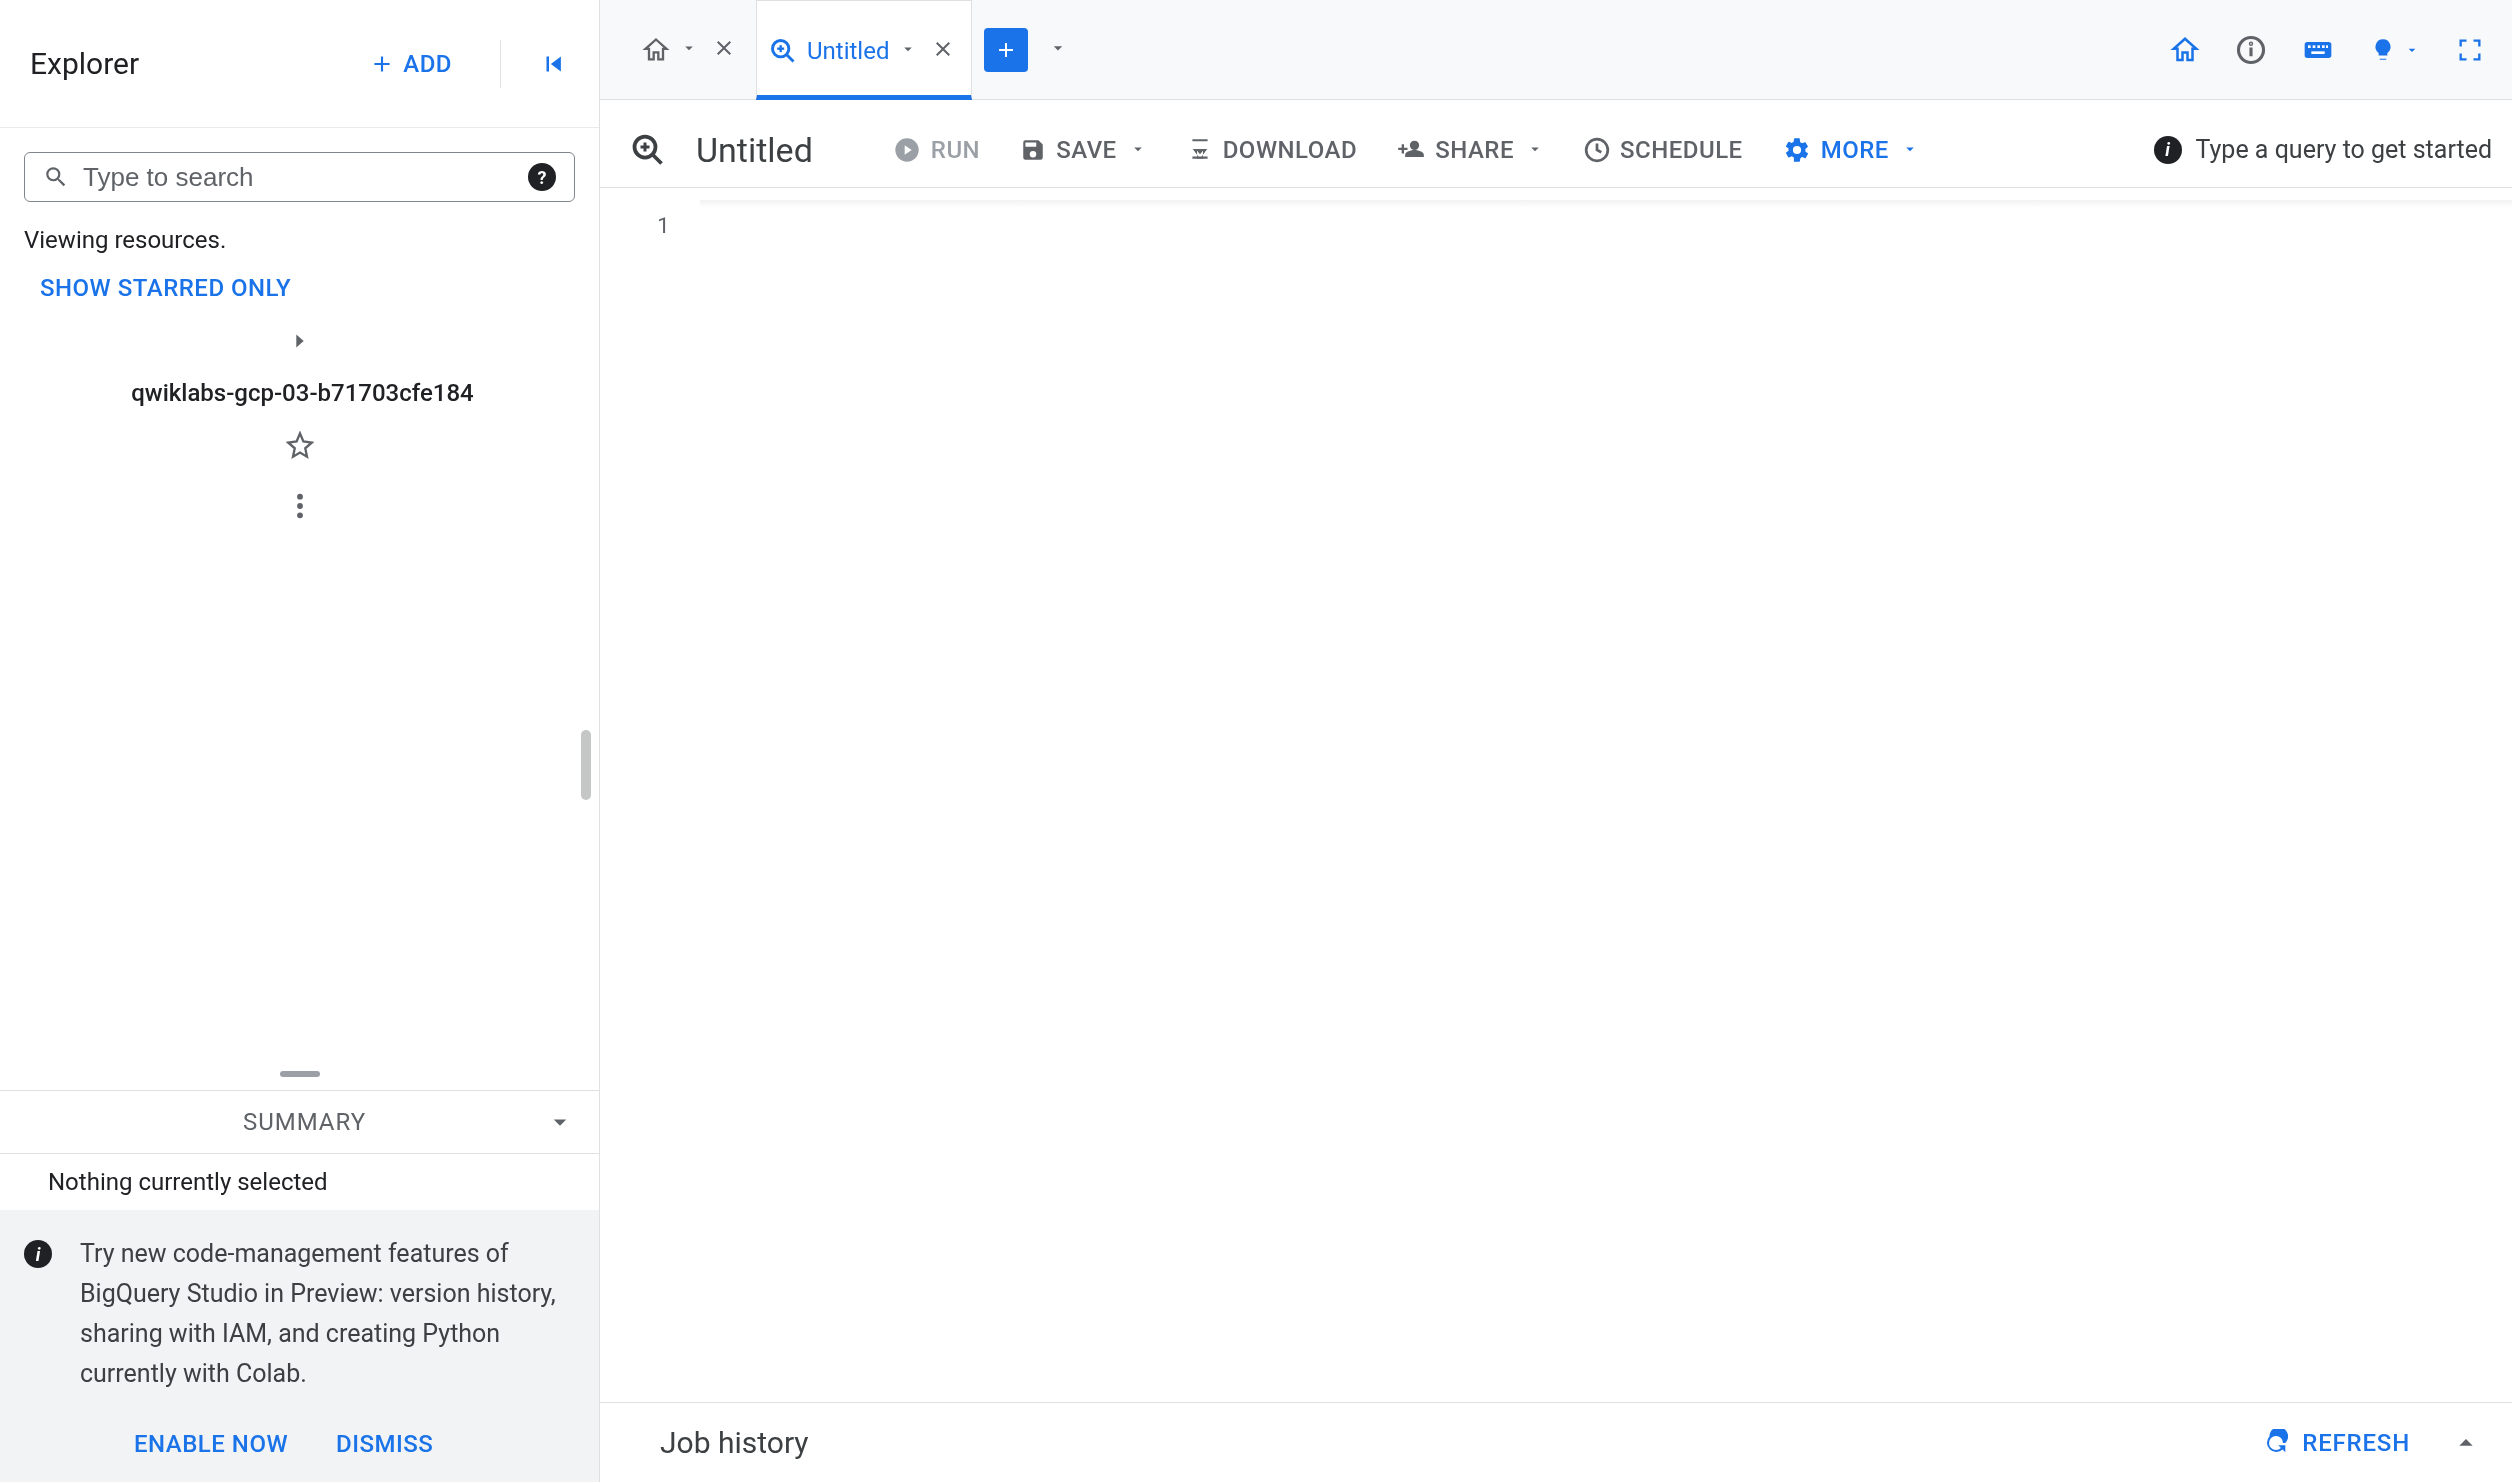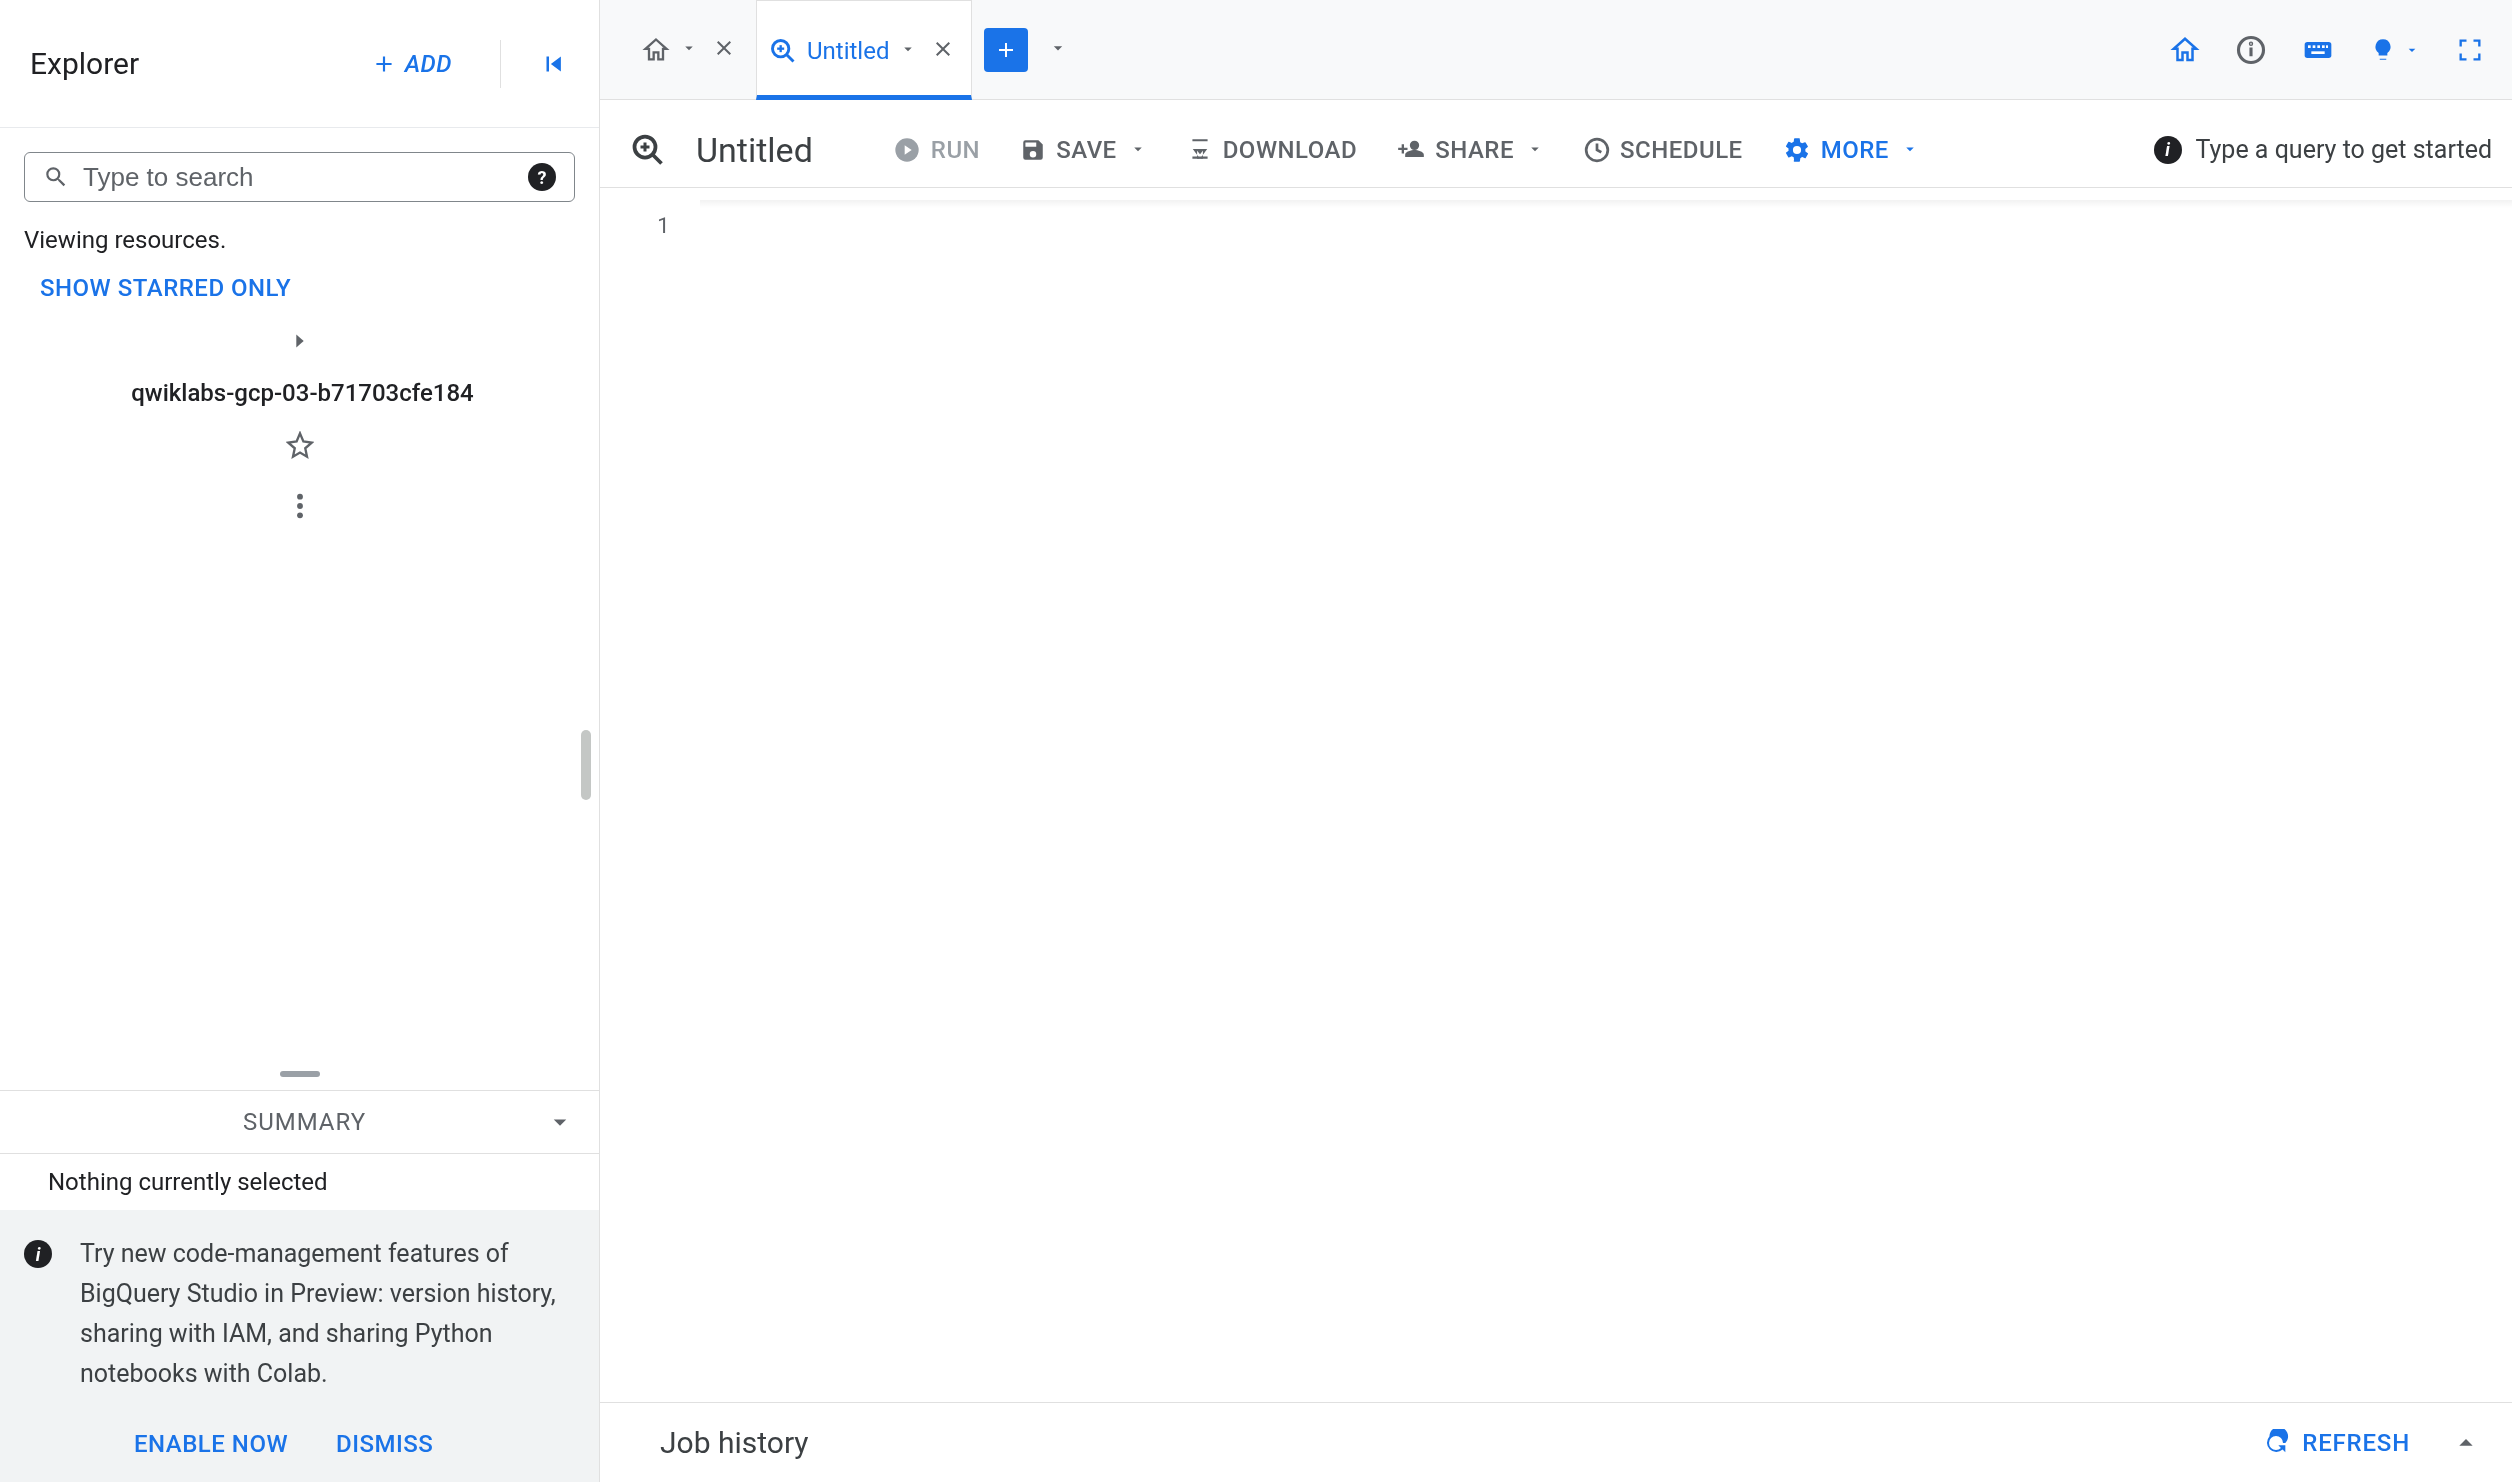--- a/index.html
+++ b/index.html
@@ -30,21 +30,20 @@
   }
   .sidebar-title {
     font-size: 30px;
     font-weight: 400;
     color: #202124;
   }
   .sidebar-header-actions {
     display: flex;
     align-items: center;
     gap: 16px;
-    font-style: italic;
   }
   .add-btn {
     display: flex;
     align-items: center;
     gap: 8px;
     color: #1a73e8;
     font-size: 24px;
     font-weight: 500;
     letter-spacing: 0.5px;
     padding: 12px 20px;
@@ -472,21 +471,21 @@
     <div class="drag-handle"></div>
     <div class="summary-header">
       <span class="label">SUMMARY</span>
       <svg width="30" height="30" viewBox="0 0 24 24">
           <path d="M7 10l5 5 5-5z"></path>
         </svg>
     </div>
     <div class="nothing-selected">Nothing currently selected</div>
     <div class="info-box">
       <div class="info-circle">i</div>
-      <div class="info-text">Try new code-management features of BigQuery Studio in Preview: version history, sharing with IAM, and sharing Python notebooks with Colab.</div>
+      <div class="info-text">Try new code-management features of BigQuery Studio in Preview: version history, sharing with IAM, and creating Python currently with Colab.</div>
     </div>
     <div class="info-actions">
       <span>ENABLE NOW</span>
       <span>DISMISS</span>
     </div>
   </div>
 </div>
 
 <div class="main">
 

